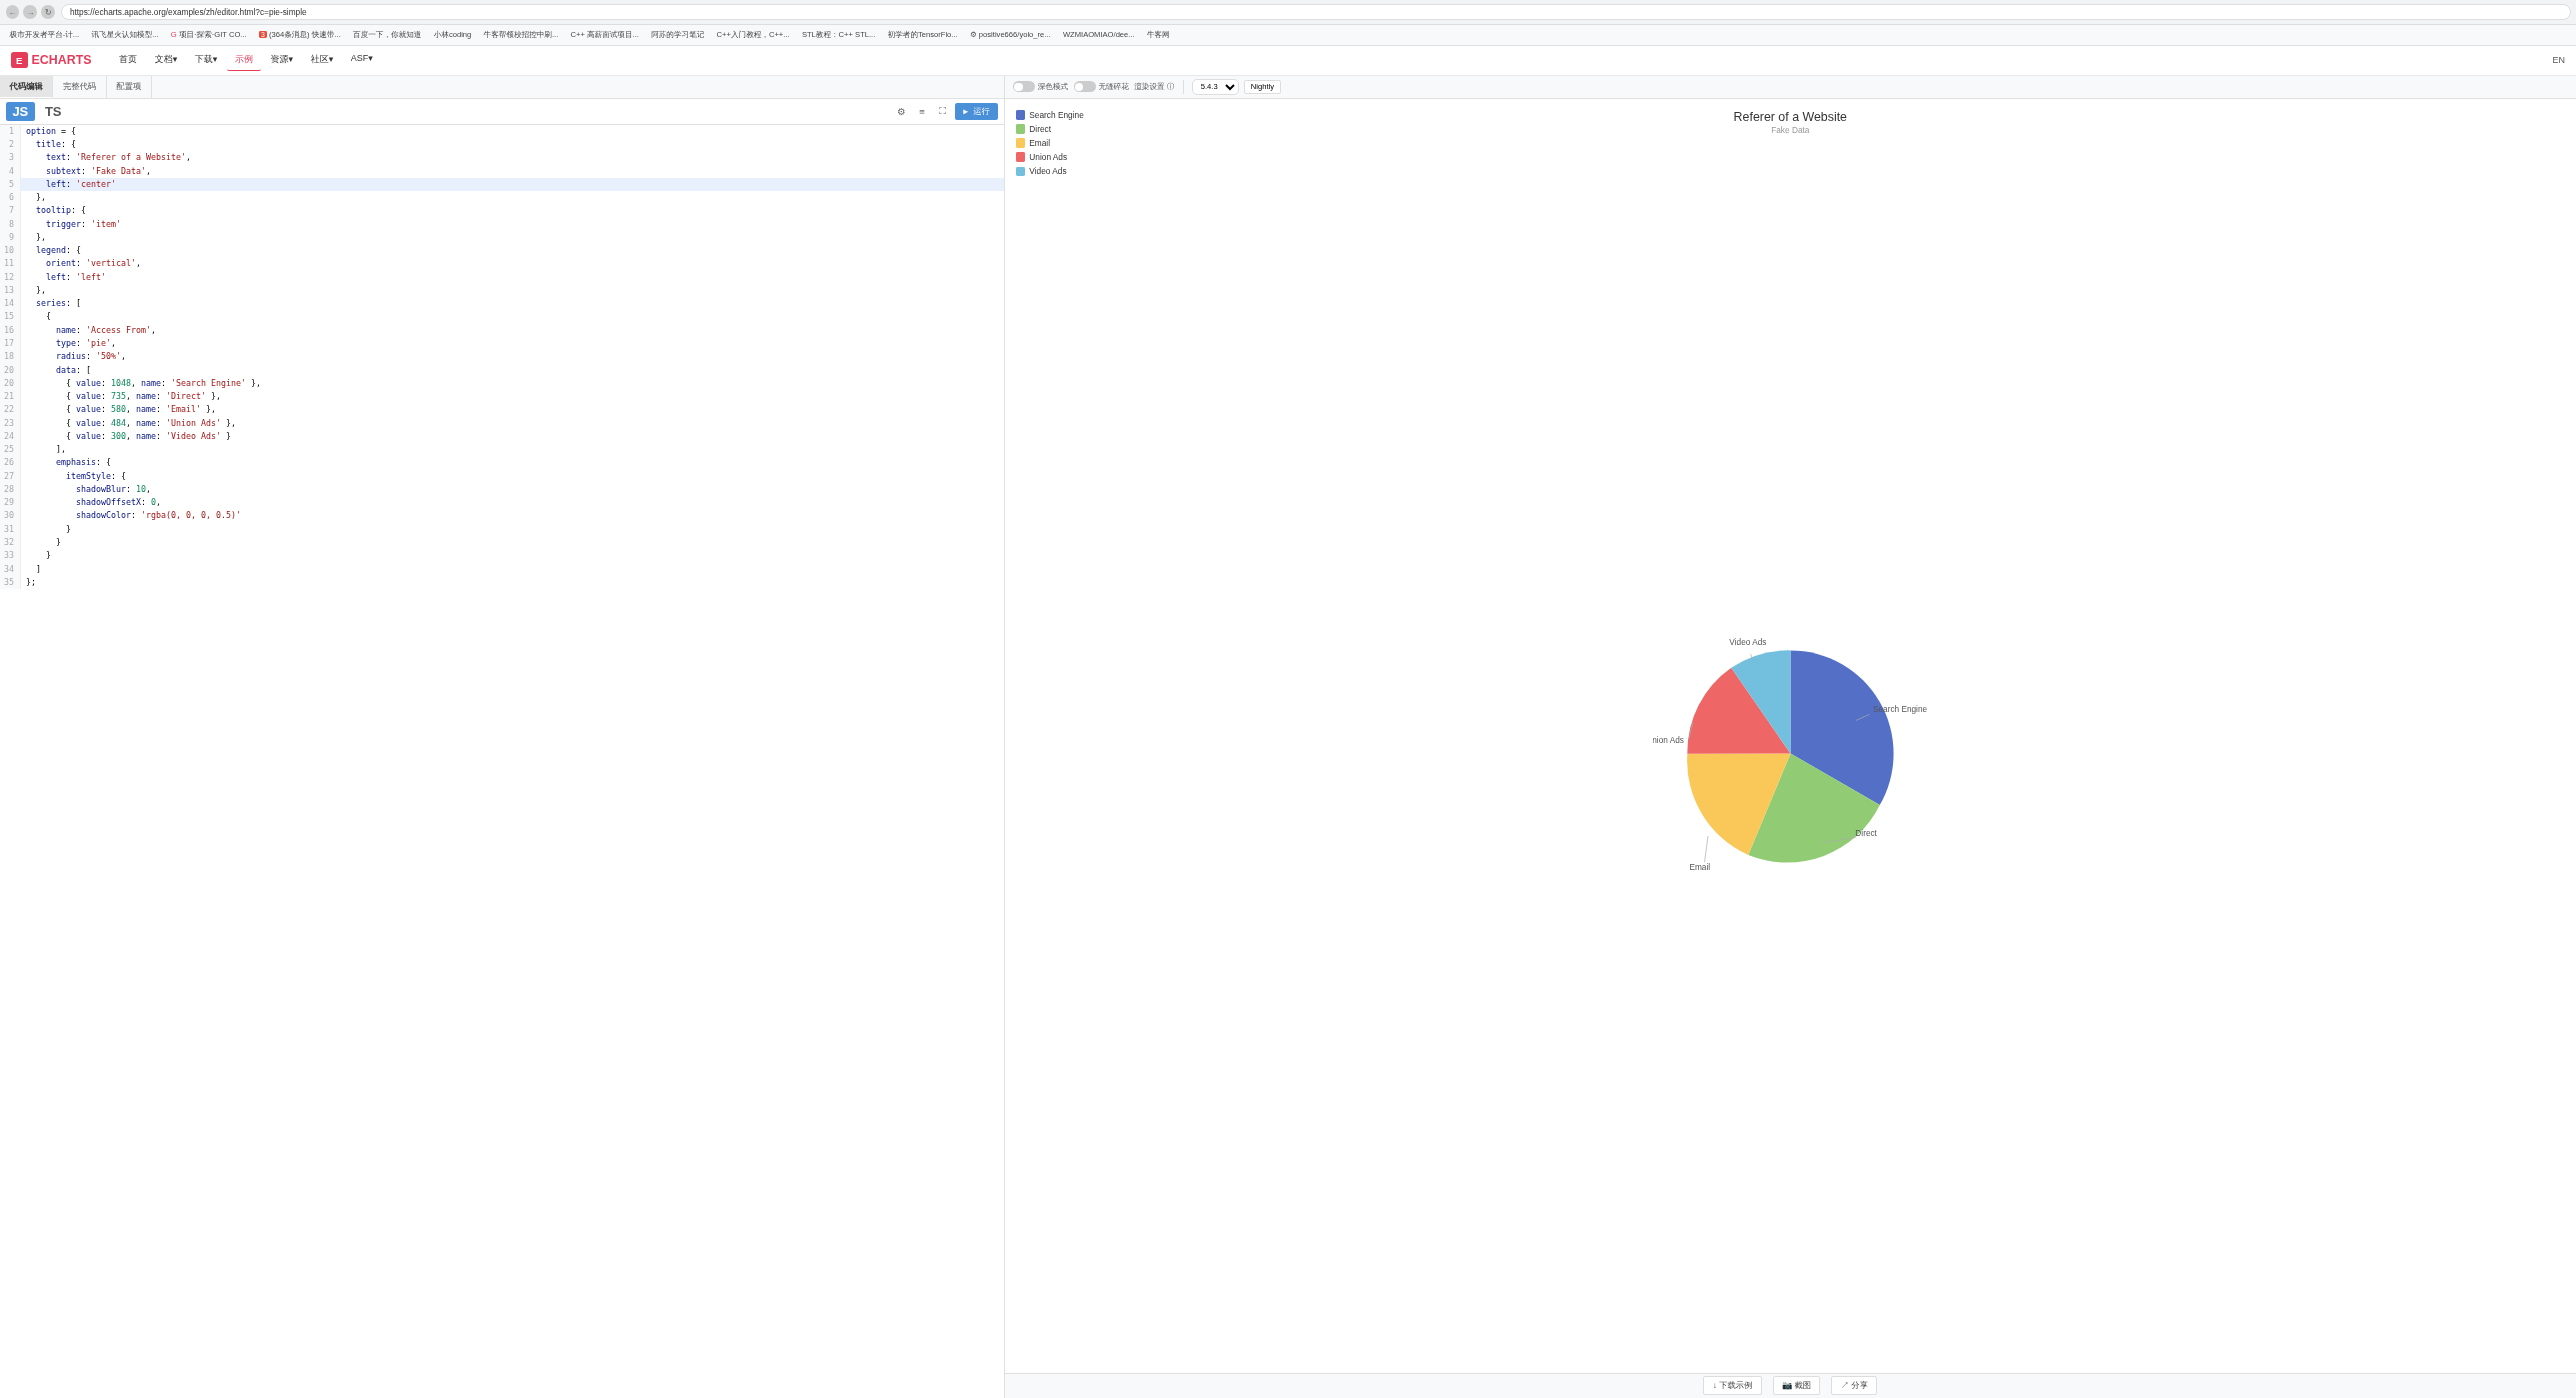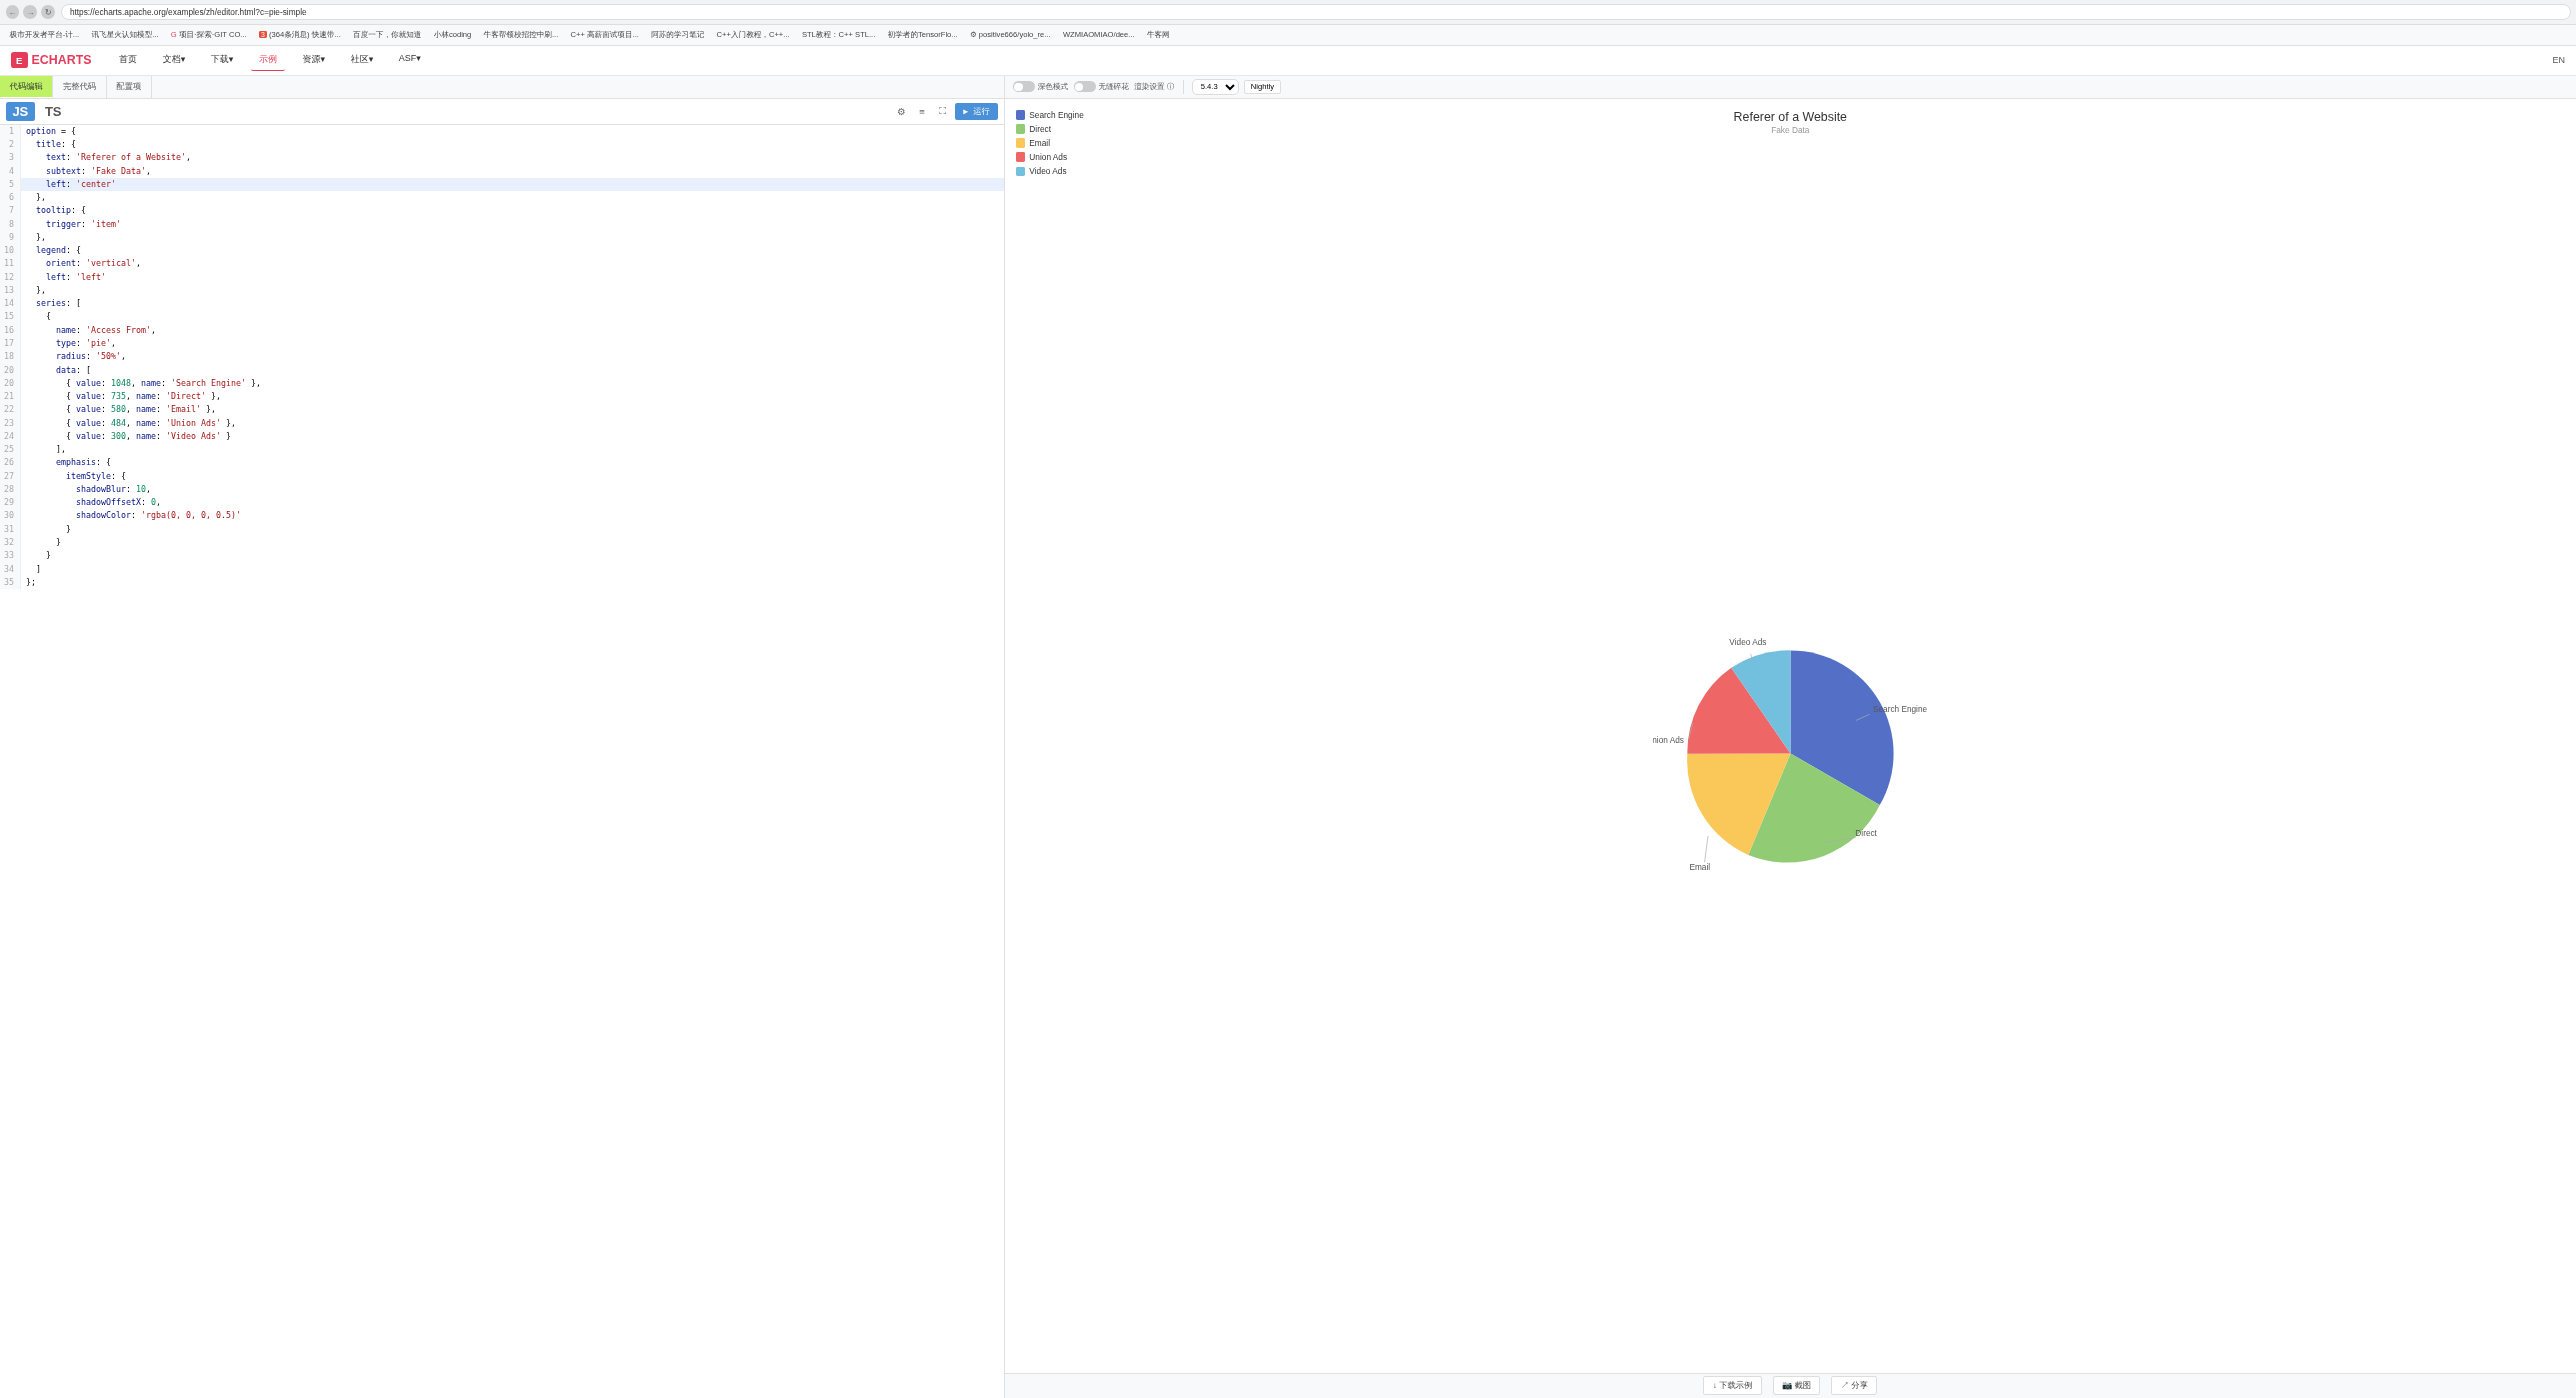--- a/index.html
+++ b/index.html
@@ -78,21 +78,21 @@
       color: #e43c59;
     }
     .echarts-logo .logo-e {
       background: #e43c59;
       color: white;
       width: 16.5px; height: 16.5px;
       border-radius: 2.8px;
       display: flex; align-items: center; justify-content: center;
       font-size: 9.6px; font-weight: bold;
     }
-    .nav-items { display: flex; gap: 9px; margin-left: 5.5px; }
+    .nav-items { display: flex; gap: 1px; margin-left: 5.5px; }
     .nav-item {
       padding: 4.1px 8.3px;
       cursor: pointer;
       color: #333;
       font-size: 9px;
       border-radius: 2.1px;
     }
     .nav-item.active { color: #e43c59; border-bottom: 1.4px solid #e43c59; }
     .nav-item-en { margin-left: auto; color: #555; font-size: 9px; }
 
@@ -120,24 +120,24 @@
       padding: 4.1px 9.6px;
       cursor: pointer;
       font-size: 8.3px;
       color: #555;
       border-right: 0.7px solid #e0e0e0;
       height: 100%;
       display: flex;
       align-items: center;
     }
     .code-tab.active {
-      background: #bef264;
+      background: #e5e5e5;
       border-bottom: 1.4px solid #fff;
       color: #333;
-      font-weight: 400;
+      font-weight: 700;
     }
 
     
     .lang-tabs {
       display: flex;
       align-items: center;
       padding: 2.8px 5.5px;
       gap: 2.8px;
       border-bottom: 0.7px solid #e0e0e0;
       background: #fff;

